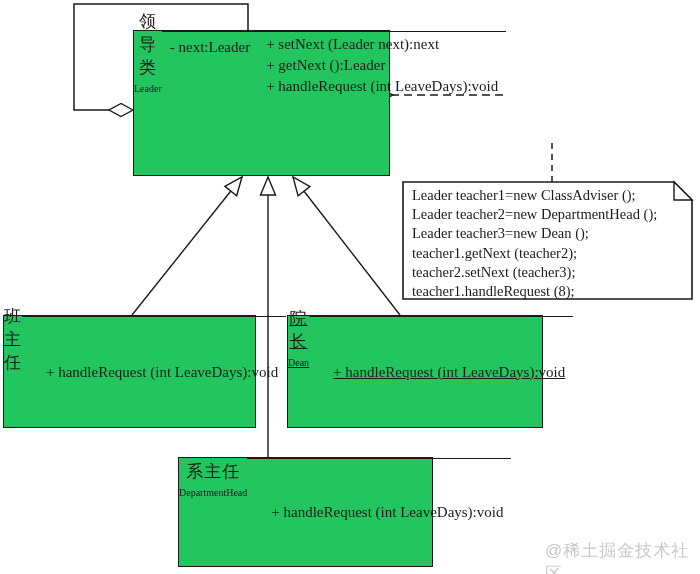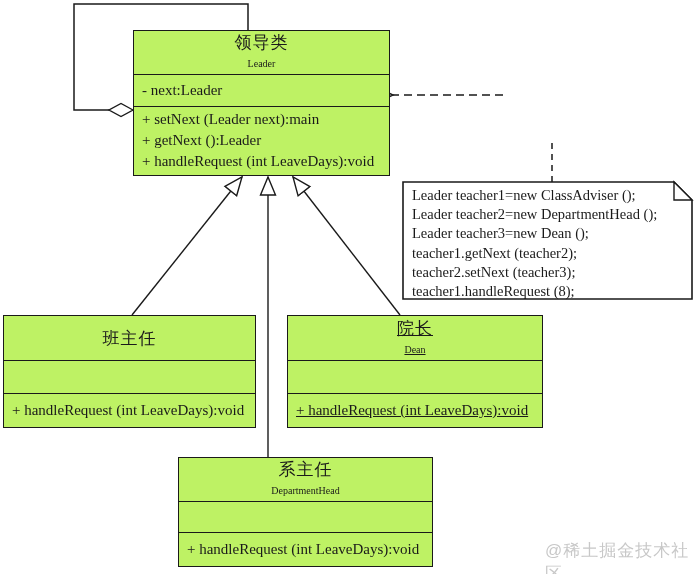--- a/index.html
+++ b/index.html
@@ -10,23 +10,23 @@
     background:#ffffff;
     font-family:"Liberation Serif","DejaVu Serif",serif;
     color:#1a1a1a;
     overflow:hidden;
   }
   #connector-layer {
     position:absolute; left:0; top:0; width:700px; height:574px; z-index:0;
   }
   .uml-class {
     position:absolute;
-    background:#bef264;
+    background:#22c55e;
     border:1.7px solid #1a1a1a;
-    display:flex; flex-direction:column;
+    display:flex; 
     z-index:1;
   }
   .cls-title {
     display:flex; flex-direction:column;
     align-items:center; justify-content:center;
     text-align:center;
   }
   .name-cn { font-size:17px; line-height:23px; letter-spacing:1px; }
   .name-en { font-size:10px; line-height:20px; }
   .cls-attrs, .cls-methods {
@@ -81,21 +81,21 @@
 
   <div class="uml-class" style="left:133px; top:30px; width:257px; height:146px;">
     <div class="cls-title" style="height:47px;">
       <div class="name-cn">领导类</div>
       <div class="name-en">Leader</div>
     </div>
     <div class="cls-attrs centered-row" style="height:32px;">
       <div class="member">- next:Leader</div>
     </div>
     <div class="cls-methods" style="flex:1; padding-top:2px;">
-      <div class="member">+ setNext (Leader next):main</div>
+      <div class="member">+ setNext (Leader next):next</div>
       <div class="member">+ getNext ():Leader</div>
       <div class="member">+ handleRequest (int LeaveDays):void</div>
     </div>
   </div>
 
 
   <div class="uml-class" style="left:3px; top:315px; width:253px; height:113px;">
     <div class="cls-title" style="height:47px;gap:8px;">
       <div class="name-cn">班主任</div>
     </div>

